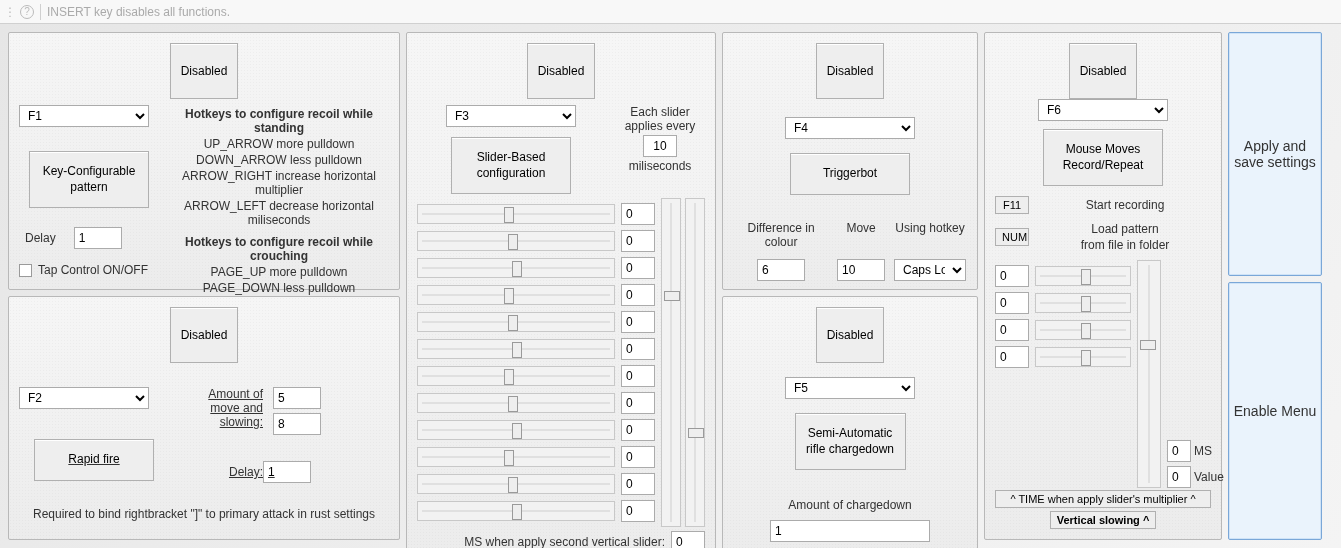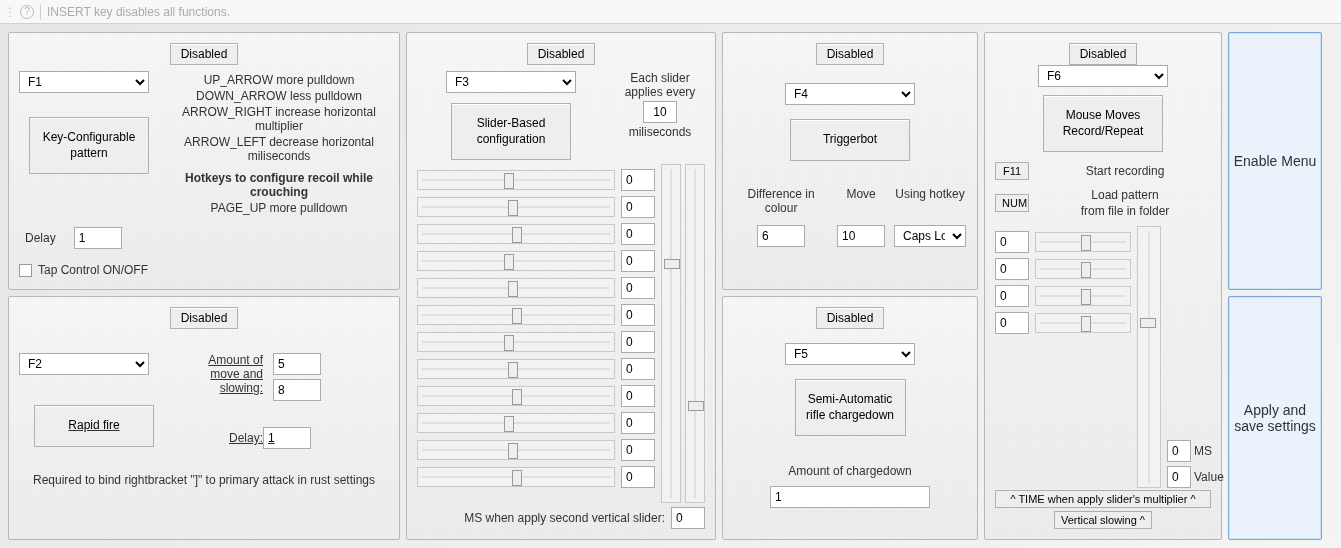--- a/index.html
+++ b/index.html
@@ -28,21 +28,21 @@
     border: 1px solid #b8b8b8; background: linear-gradient(#f6f6f6,#ececec);
     padding: 10px; position: relative; border-radius: 2px;
   }
   .panel::after {
     content: ""; position: absolute; inset: 0; pointer-events: none;
     background-image: radial-gradient(rgba(0,0,0,0.03) 0.5px, transparent 0.5px);
     background-size: 3px 3px;
   }
 
   .disabled-btn, .wide-btn {
-    background: #eee; border: 1px solid #b0b0b0; padding: 3px 10px;
+    background: #eee; border: 1px solid #b0b0b0; padding: 20px 10px;
     font-size: 12px; text-align: center; cursor: pointer;
     box-shadow: inset 0 1px 0 #fff;
   }
   .wide-btn { padding: 12px 6px; line-height: 1.3; }
   .small-btn { background:#eee; border:1px solid #b0b0b0; padding:2px 6px; font-size:11px; cursor:pointer; }
 
   select, input[type=text] {
     background: #fff; border: 1px solid #ababab; padding: 2px 4px; font-size: 12px; height: 22px;
   }
   select { height: 22px; }
@@ -106,26 +106,28 @@
         </div>
         <div style="display:flex;gap:10px;margin-top:6px;">
           <div style="width:140px;">
             <select style="width:130px;">
               <option>F1</option>
             </select>
             <div style="height:24px;"></div>
             <button class="wide-btn" style="width:120px;display:block;margin:0 auto;">Key-Configurable pattern</button>
           </div>
           <div class="tight centered" style="flex:1;">
+            <p class="bold">Hotkeys to configure recoil while standing</p>
             <p>UP_ARROW more pulldown</p>
             <p>DOWN_ARROW less pulldown</p>
             <p>ARROW_RIGHT increase horizontal multiplier</p>
             <p>ARROW_LEFT decrease horizontal miliseconds</p>
             <p class="bold" style="margin-top:8px;">Hotkeys to configure recoil while crouching</p>
             <p>PAGE_UP more pulldown</p>
+            <p>PAGE_DOWN less pulldown</p>
           </div>
         </div>
         <div style="position:absolute;left:6px;bottom:30px;display:flex;align-items:center;gap:18px;">
           <span>Delay</span>
           <input type="text" class="num" value="1" style="">
         </div>
         <div class="checkbox" style="position:absolute;left:0;bottom:2px;">
           <span class="box"></span>
           <span>Tap Control ON/OFF</span>
         </div>
@@ -381,28 +383,28 @@
               </div>
             <div style="display:flex;gap:3px;align-items:center;">
                 <input type="text" class="num-s" style="width: 24px;" value="0">
                 <span style="font-size:12px;">Value</span>
               </div>
           </div>
         </div>
 
         <div class="centered" style="margin-top:2px;">
           <button class="small-btn" style="width:100%;">^ TIME when apply slider's multiplier ^</button>
-          <button class="small-btn" style="margin-top:3px;">Vertical slowing ^</button>
+          <button class="small-btn" style="margin-top:3px;font-weight:bold;">Vertical slowing ^</button>
         </div>
       </div>
     </div>
   </div>
 
   <div class="col" style="width:94px;">
+    <div class="big-btn" style="flex:1;">
+      <span>Apply and save settings</span>
+    </div>
     <div class="big-btn" style="height:258px;">
       <span>Enable Menu</span>
     </div>
-    <div class="big-btn" style="flex:1;">
-      <span>Apply and save settings</span>
-    </div>
   </div>
 
 </div>
 
 </body></html>

